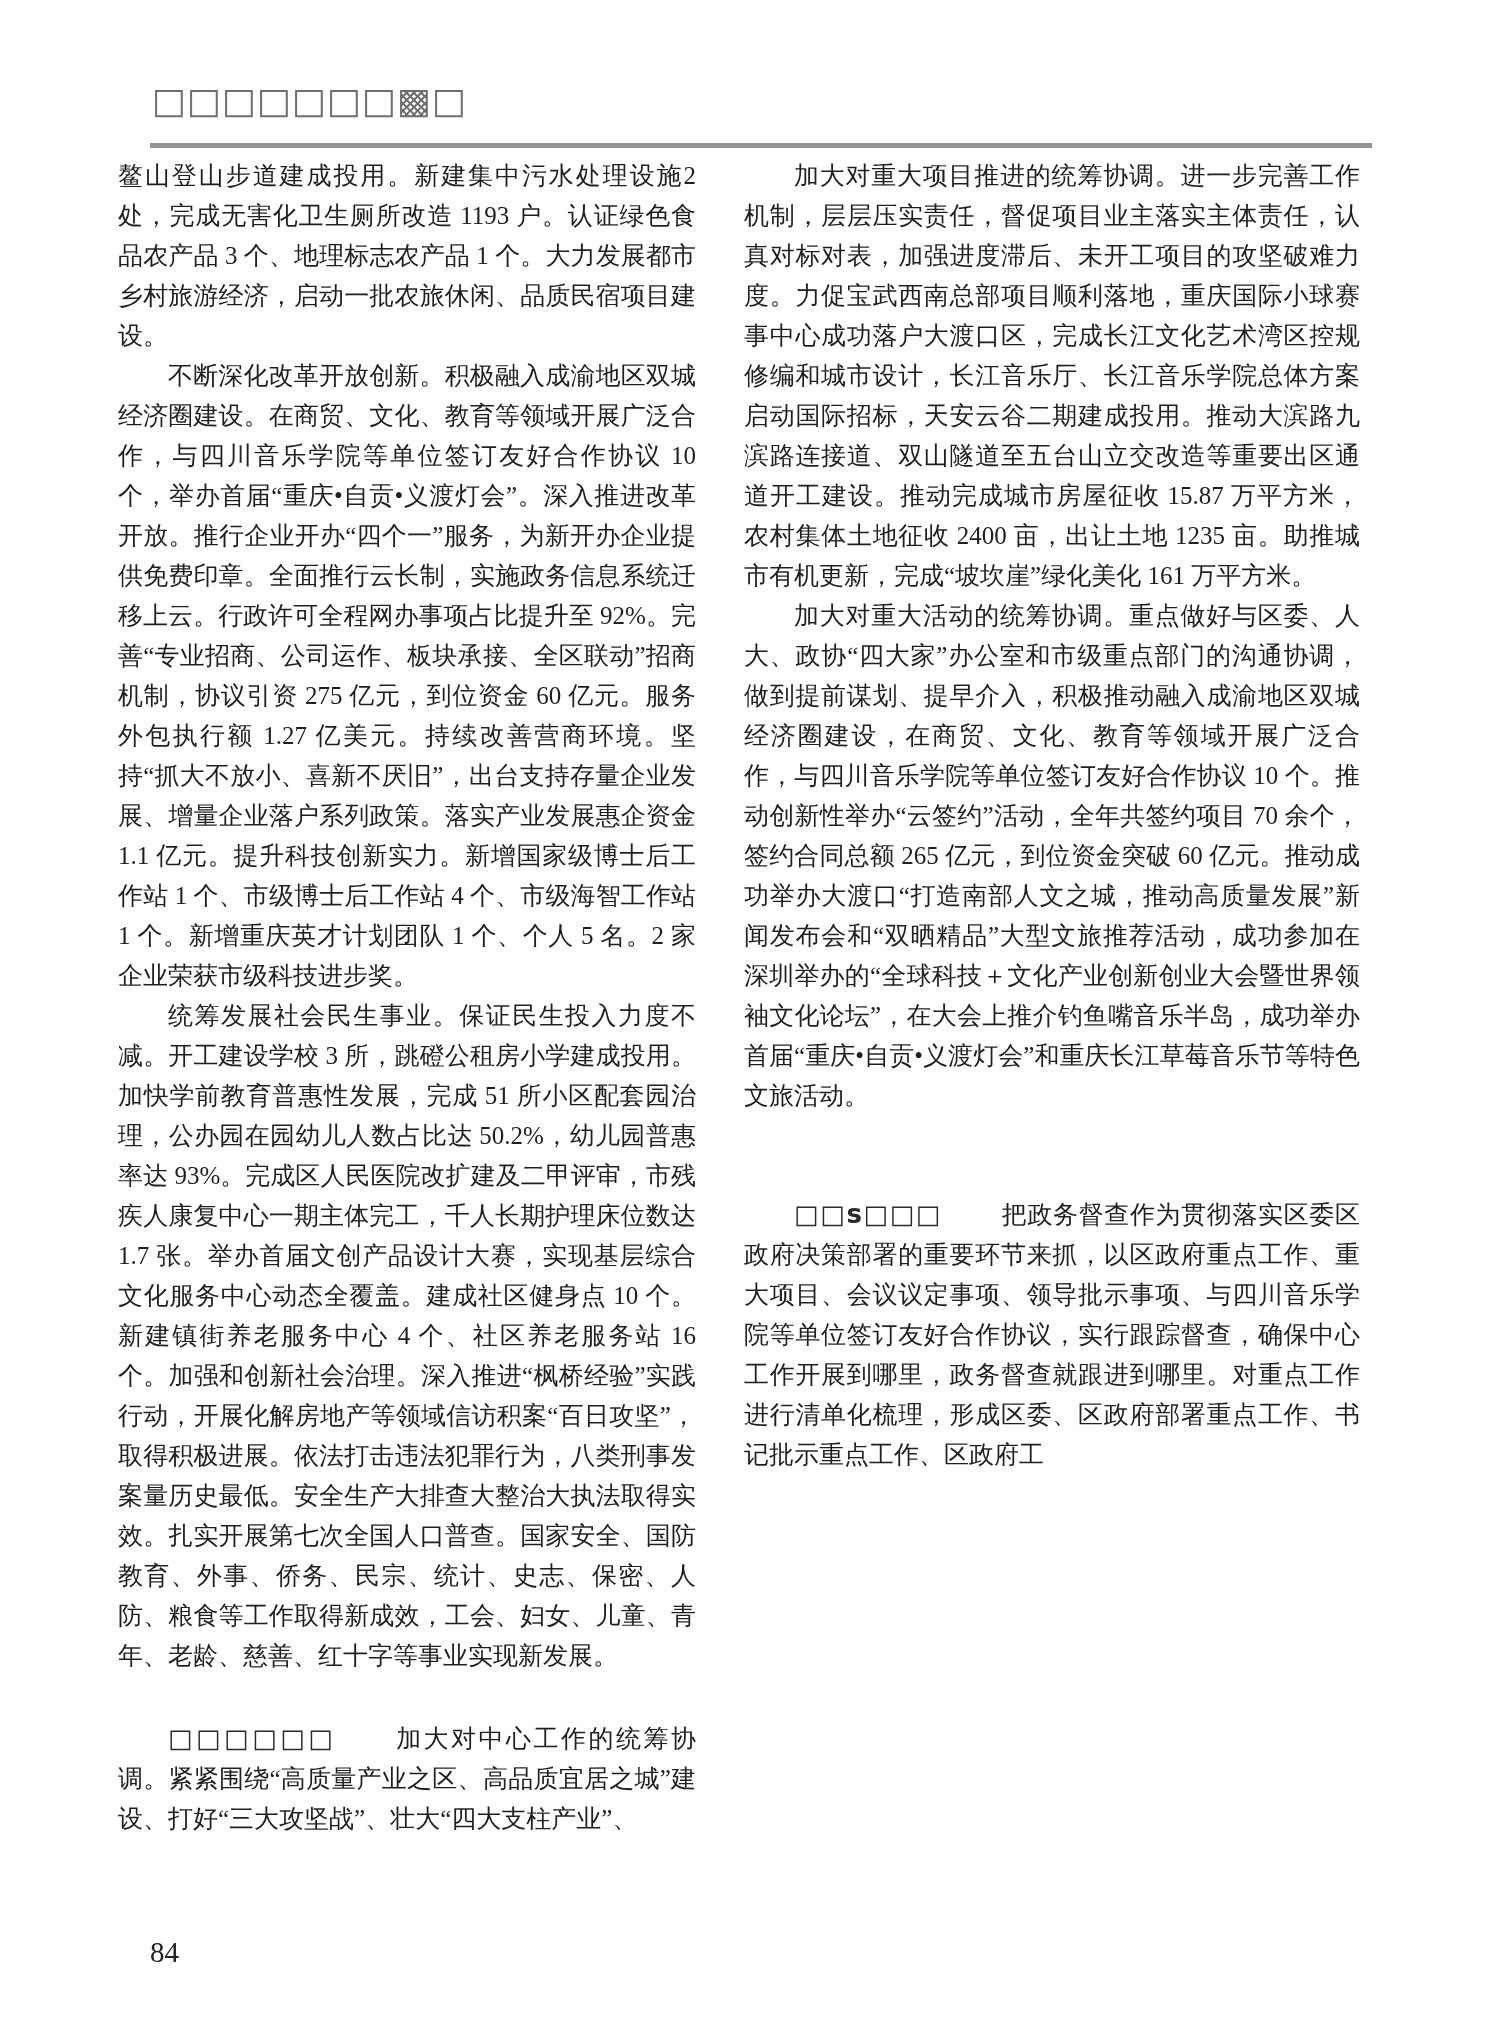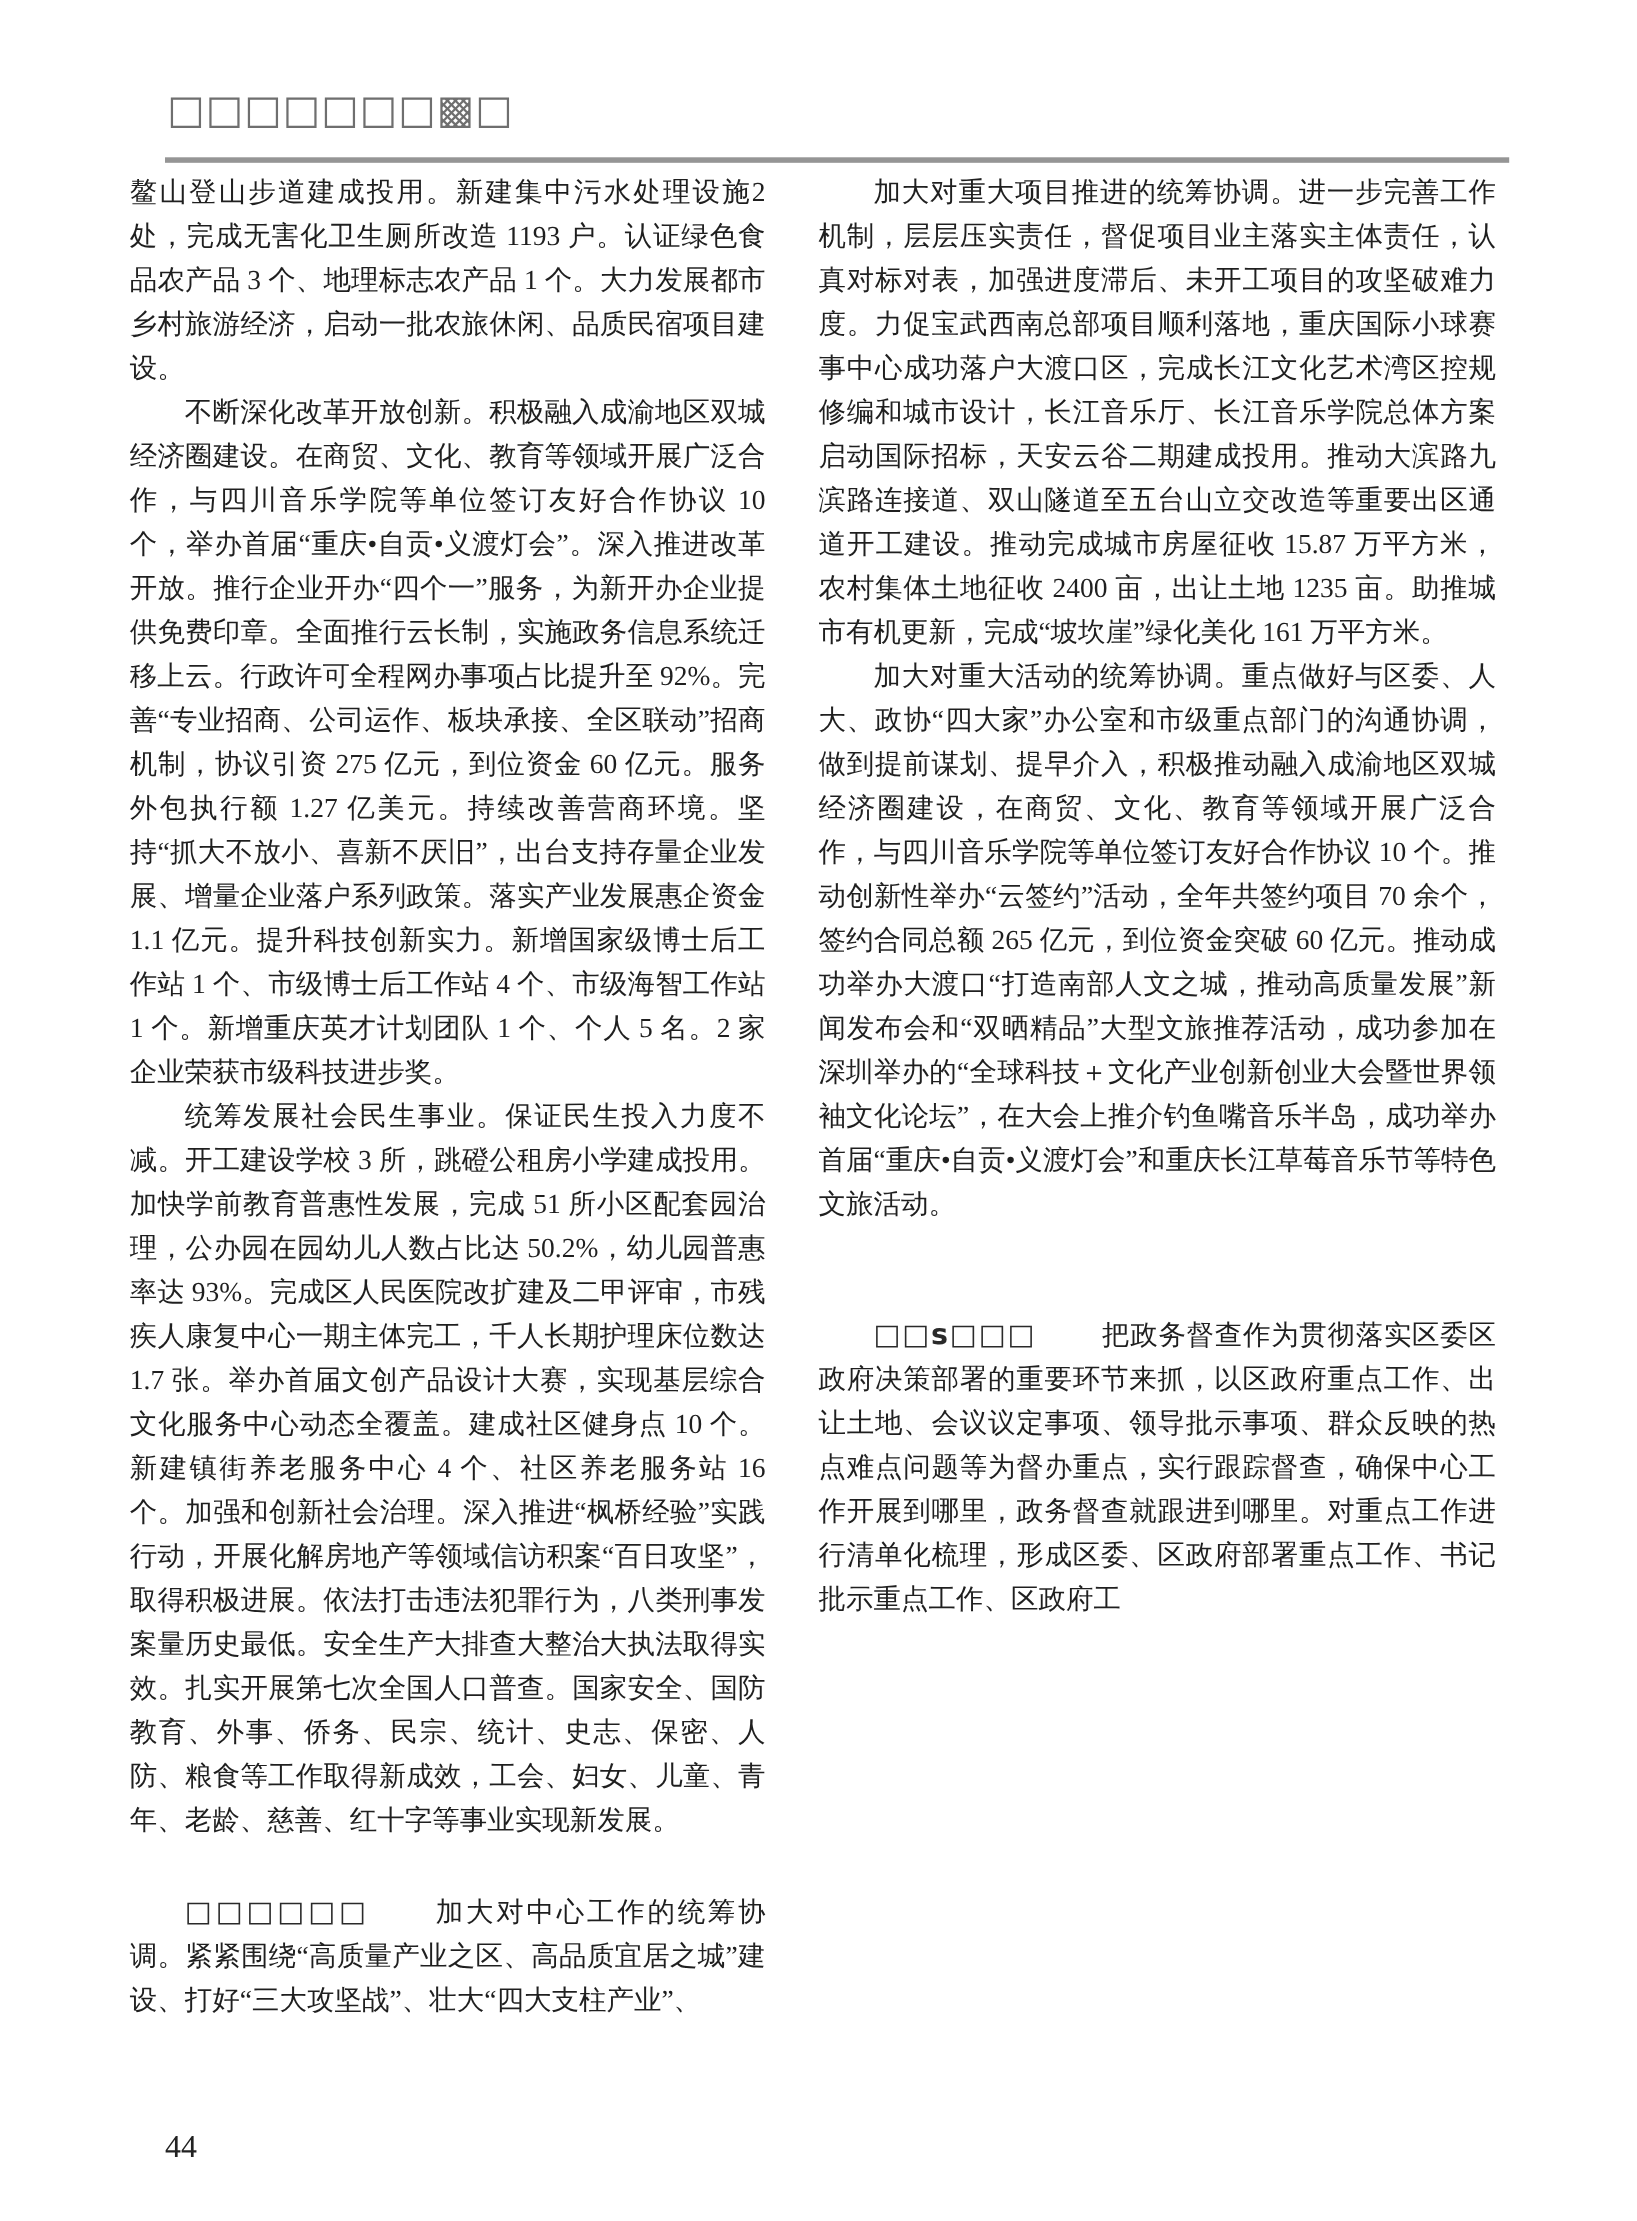--- a/index.html
+++ b/index.html
@@ -73,21 +73,21 @@
       <p class="para">统筹发展社会民生事业。保证民生投入力度不减。开工建设学校 3 所，跳磴公租房小学建成投用。加快学前教育普惠性发展，完成 51 所小区配套园治理，公办园在园幼儿人数占比达 50.2%，幼儿园普惠率达 93%。完成区人民医院改扩建及二甲评审，市残疾人康复中心一期主体完工，千人长期护理床位数达 1.7 张。举办首届文创产品设计大赛，实现基层综合文化服务中心动态全覆盖。建成社区健身点 10 个。新建镇街养老服务中心 4 个、社区养老服务站 16 个。加强和创新社会治理。深入推进“枫桥经验”实践行动，开展化解房地产等领域信访积案“百日攻坚”，取得积极进展。依法打击违法犯罪行为，八类刑事发案量历史最低。安全生产大排查大整治大执法取得实效。扎实开展第七次全国人口普查。国家安全、国防教育、外事、侨务、民宗、统计、史志、保密、人防、粮食等工作取得新成效，工会、妇女、儿童、青年、老龄、慈善、红十字等事业实现新发展。</p>
       <p class="para section-para">
         <span class="section-heading">□□□□□□</span><span>加大对中心工作的统筹协调。紧紧围绕“高质量产业之区、高品质宜居之城”建设、打好“三大攻坚战”、壮大“四大支柱产业”、</span>
       </p>
     </div>
 
     <div class="col col-right">
       <p class="para">加大对重大项目推进的统筹协调。进一步完善工作机制，层层压实责任，督促项目业主落实主体责任，认真对标对表，加强进度滞后、未开工项目的攻坚破难力度。力促宝武西南总部项目顺利落地，重庆国际小球赛事中心成功落户大渡口区，完成长江文化艺术湾区控规修编和城市设计，长江音乐厅、长江音乐学院总体方案启动国际招标，天安云谷二期建成投用。推动大滨路九滨路连接道、双山隧道至五台山立交改造等重要出区通道开工建设。推动完成城市房屋征收 15.87 万平方米，农村集体土地征收 2400 亩，出让土地 1235 亩。助推城市有机更新，完成“坡坎崖”绿化美化 161 万平方米。</p>
       <p class="para">加大对重大活动的统筹协调。重点做好与区委、人大、政协“四大家”办公室和市级重点部门的沟通协调，做到提前谋划、提早介入，积极推动融入成渝地区双城经济圈建设，在商贸、文化、教育等领域开展广泛合作，与四川音乐学院等单位签订友好合作协议 10 个。推动创新性举办“云签约”活动，全年共签约项目 70 余个，签约合同总额 265 亿元，到位资金突破 60 亿元。推动成功举办大渡口“打造南部人文之城，推动高质量发展”新闻发布会和“双晒精品”大型文旅推荐活动，成功参加在深圳举办的“全球科技＋文化产业创新创业大会暨世界领袖文化论坛”，在大会上推介钓鱼嘴音乐半岛，成功举办首届“重庆•自贡•义渡灯会”和重庆长江草莓音乐节等特色文旅活动。</p>
       <p class="para section-para">
-        <span class="section-heading">□□s□□□</span><span>把政务督查作为贯彻落实区委区政府决策部署的重要环节来抓，以区政府重点工作、出让土地、会议议定事项、领导批示事项、群众反映的热点难点问题等为督办重点，实行跟踪督查，确保中心工作开展到哪里，政务督查就跟进到哪里。对重点工作进行清单化梳理，形成区委、区政府部署重点工作、书记批示重点工作、区政府工</span>
+        <span class="section-heading">□□s□□□</span><span>把政务督查作为贯彻落实区委区政府决策部署的重要环节来抓，以区政府重点工作、重大项目、会议议定事项、领导批示事项、与四川音乐学院等单位签订友好合作协议，实行跟踪督查，确保中心工作开展到哪里，政务督查就跟进到哪里。对重点工作进行清单化梳理，形成区委、区政府部署重点工作、书记批示重点工作、区政府工</span>
       </p>
     </div>
 
   </div>
 
-  <div class="page-number">44</div>
+  <div class="page-number">84</div>
 
 </div>
 
 </body></html>

